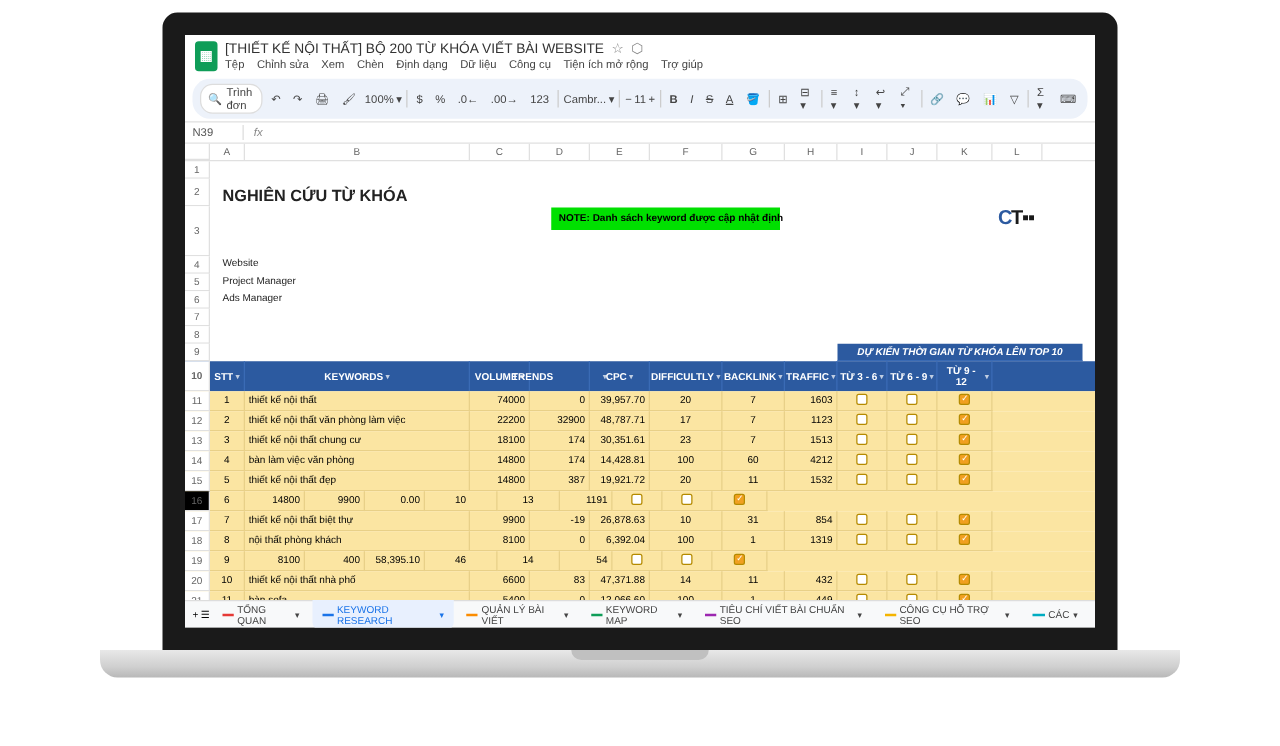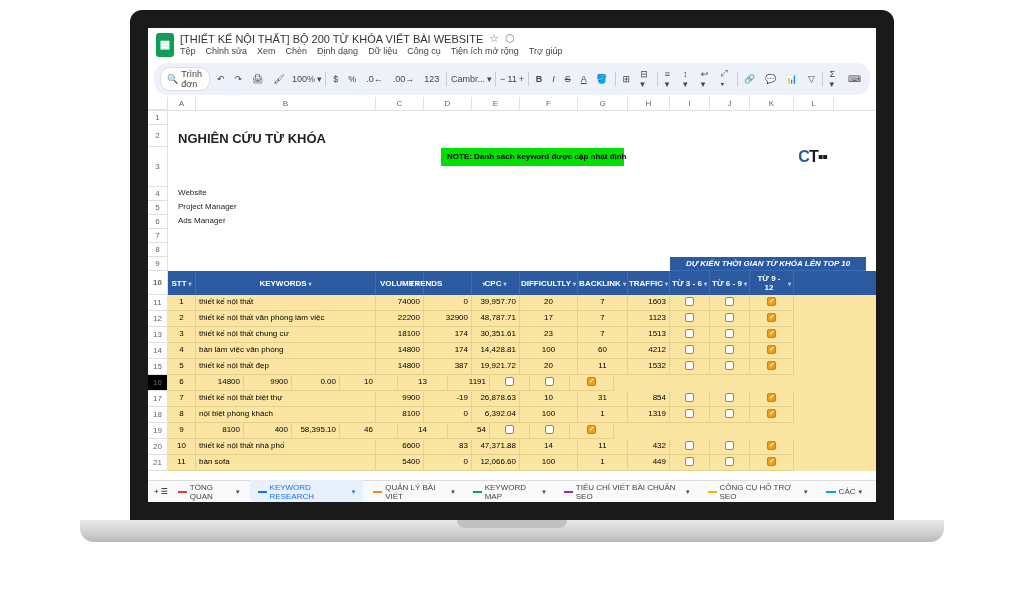--- a/index.html
+++ b/index.html
@@ -123,20 +123,26 @@
     <div class="sep"></div>
     <div class="btn">🔗</div>
     <div class="btn">💬</div>
     <div class="btn">📊</div>
     <div class="btn">▽</div>
     <div class="sep"></div>
     <div class="btn">Σ ▾</div>
     <div class="btn">⌨</div>
   </div>
 
+  <div class="namebox-row">
+    <div class="namebox">N39</div>
+    <div class="sep" style="width:1px;height:12px;background:#ddd"></div>
+    <div class="fx">fx</div>
+    <div style="flex:1"></div>
+  </div>
 
   <div class="sheet">
     <div class="col-headers">
       <div class="rownum-col rownum"></div>
       <div id="colheaders" style="display:flex;flex:1">
           <div class="col-header" style="width: 28px;">A</div>
           <div class="col-header" style="width: 180px;">B</div>
           <div class="col-header" style="width: 48px;">C</div>
           <div class="col-header" style="width: 48px;">D</div>
           <div class="col-header" style="width: 48px;">E</div>
@@ -336,21 +342,21 @@
           <div class="dcell center" style="width: 58px;">10</div>
           <div class="dcell center" style="width: 50px;">31</div>
           <div class="dcell " style="width: 42px;">854</div>
           <div class="dcell center" style="width: 40px;"><span class="chk"></span></div>
           <div class="dcell center" style="width: 40px;"><span class="chk"></span></div>
           <div class="dcell center" style="width: 44px;"><span class="chk on"></span></div>
         </div>
         <div class="row data-row">
           <div class="rownum" style="background: rgb(255, 255, 255);">18</div>
           <div class="dcell center" style="width: 28px;">8</div>
-          <div class="dcell left" style="width: 180px;">nội biệt phòng khách</div>
+          <div class="dcell left" style="width: 180px;">nội thất phòng khách</div>
           <div class="dcell " style="width: 48px;">8100</div>
           <div class="dcell " style="width: 48px;">0</div>
           <div class="dcell " style="width: 48px;">6,392.04</div>
           <div class="dcell center" style="width: 58px;">100</div>
           <div class="dcell center" style="width: 50px;">1</div>
           <div class="dcell " style="width: 42px;">1319</div>
           <div class="dcell center" style="width: 40px;"><span class="chk"></span></div>
           <div class="dcell center" style="width: 40px;"><span class="chk"></span></div>
           <div class="dcell center" style="width: 44px;"><span class="chk on"></span></div>
         </div>

